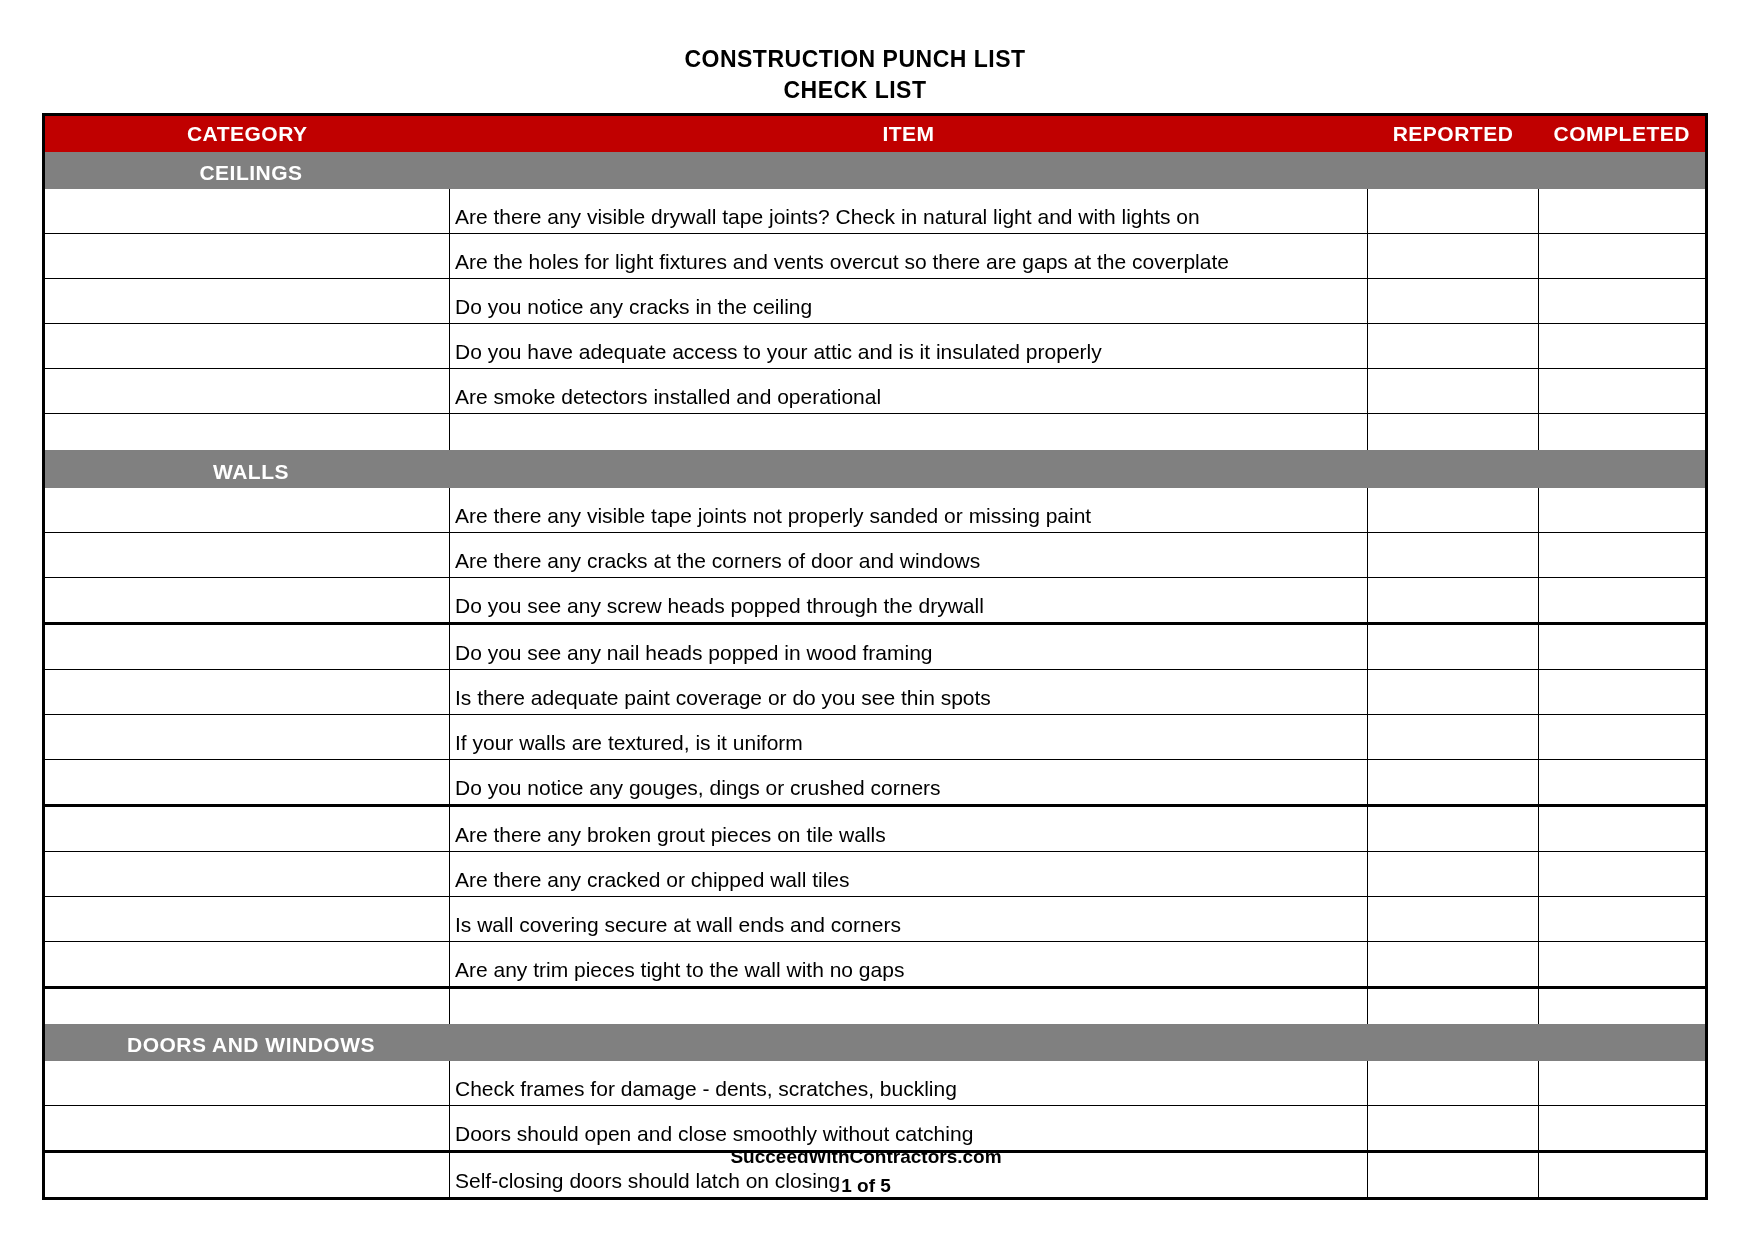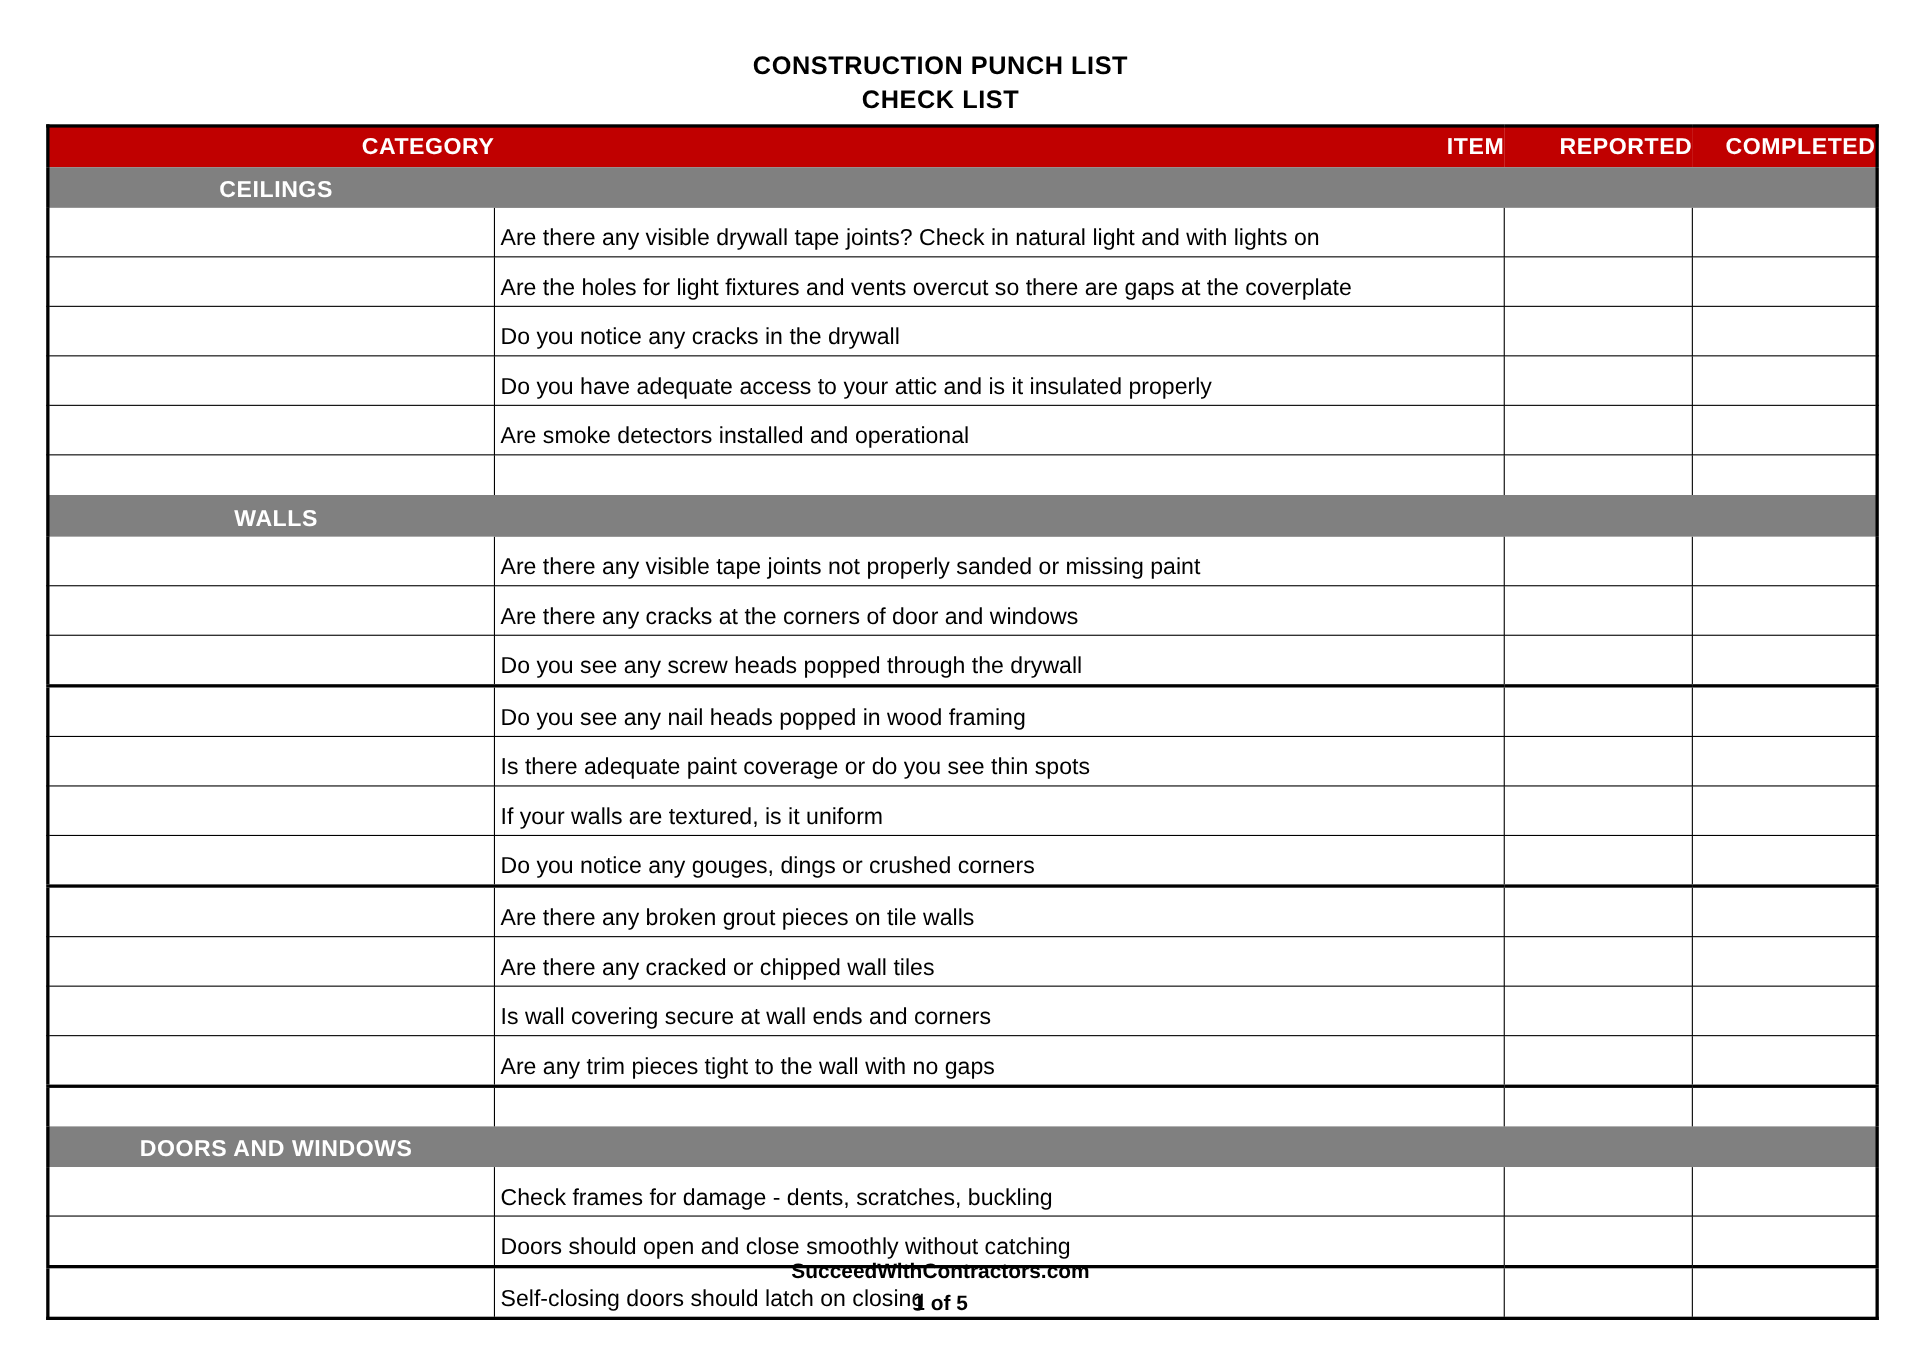--- a/index.html
+++ b/index.html
@@ -35,21 +35,21 @@
   thead tr {
     height: 37px;
     background: #C00000;
   }
   thead th {
     border: none;
     border-bottom: 1px hidden #000000;
     color: #ffffff;
     font-size: 21px;
     font-weight: bold;
-    text-align: right;
+    text-align: center;
     vertical-align: middle;
     padding: 0;
     letter-spacing: 0.5px;
   }
   tbody tr { height: 37.2px; }
   tbody td {
     border: 1px solid #000000;
     padding: 0;
     vertical-align: bottom;
     font-size: 21px;
@@ -74,21 +74,21 @@
     display: block;
     width: 412px;
     text-align: center;
     padding-bottom: 4px;
     letter-spacing: 0.5px;
   }
   tr.thick td { border-bottom-width: 3px; }
   .doc-footer {
     position: absolute;
     top: 1142px;
-    left: 0;
+    left: 11px;
     width: 100%;
     text-align: center;
     font-weight: bold;
     font-size: 19px;
     line-height: 29px;
   }
 </style>
 </head>
 <body>
 
@@ -127,21 +127,21 @@
           <td class="completed-cell"></td>
         </tr>
         <tr class="item-row">
           <td class="category-cell"></td>
           <td class="item-cell">Are the holes for light fixtures and vents overcut so there are gaps at the coverplate</td>
           <td class="reported-cell"></td>
           <td class="completed-cell"></td>
         </tr>
         <tr class="item-row">
           <td class="category-cell"></td>
-          <td class="item-cell">Do you notice any cracks in the drywall</td>
+          <td class="item-cell">Do you notice any cracks in the ceiling</td>
           <td class="reported-cell"></td>
           <td class="completed-cell"></td>
         </tr>
         <tr class="item-row">
           <td class="category-cell"></td>
           <td class="item-cell">Do you have adequate access to your attic and is it insulated properly</td>
           <td class="reported-cell"></td>
           <td class="completed-cell"></td>
         </tr>
         <tr class="item-row">

